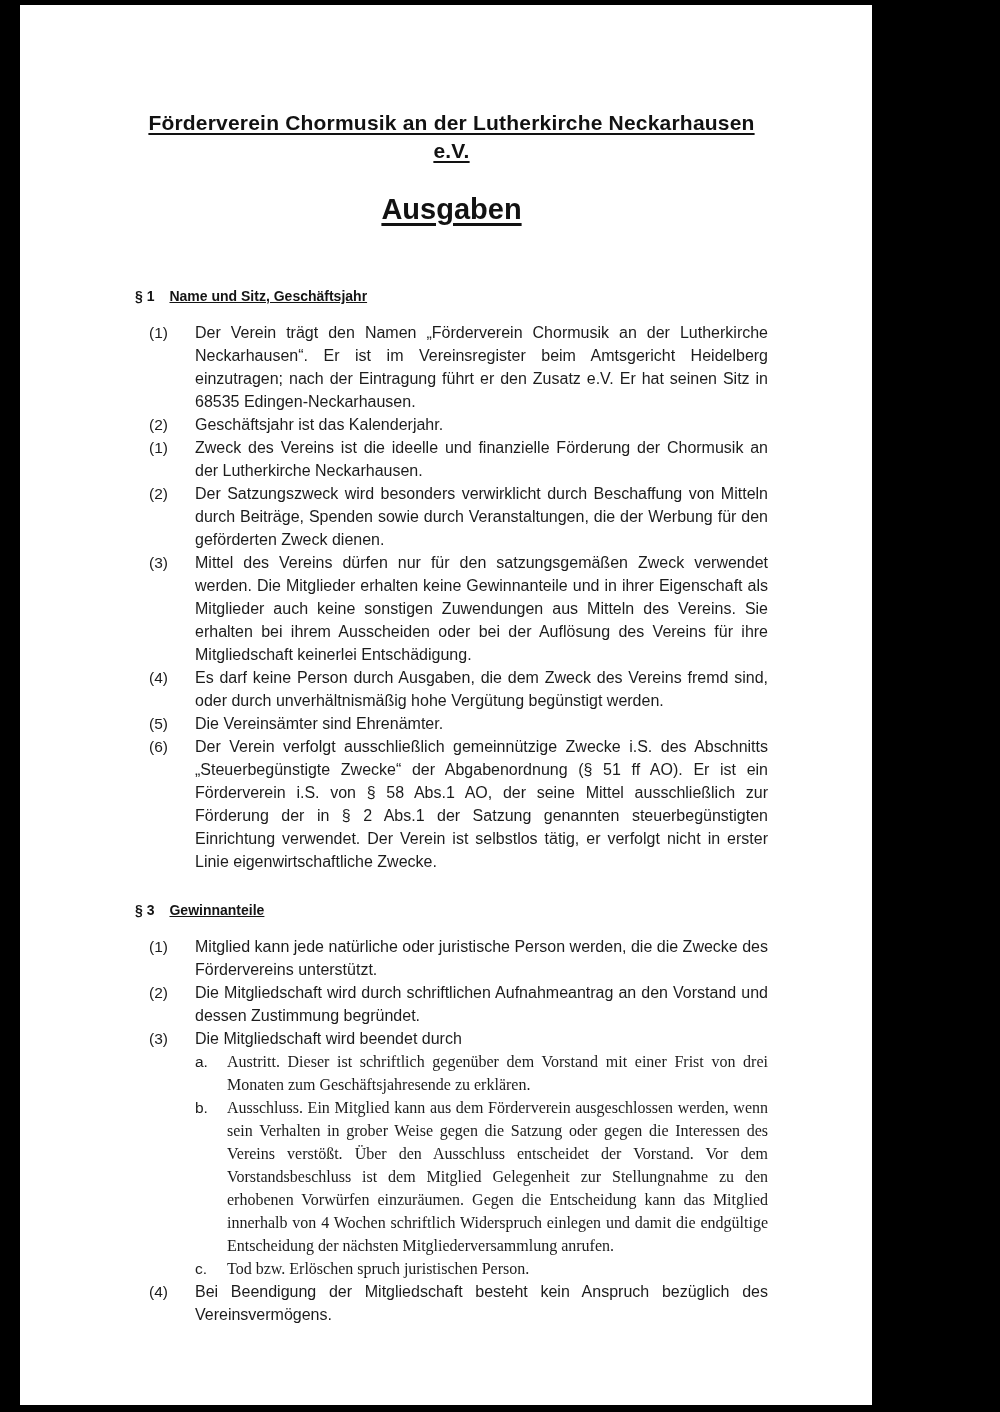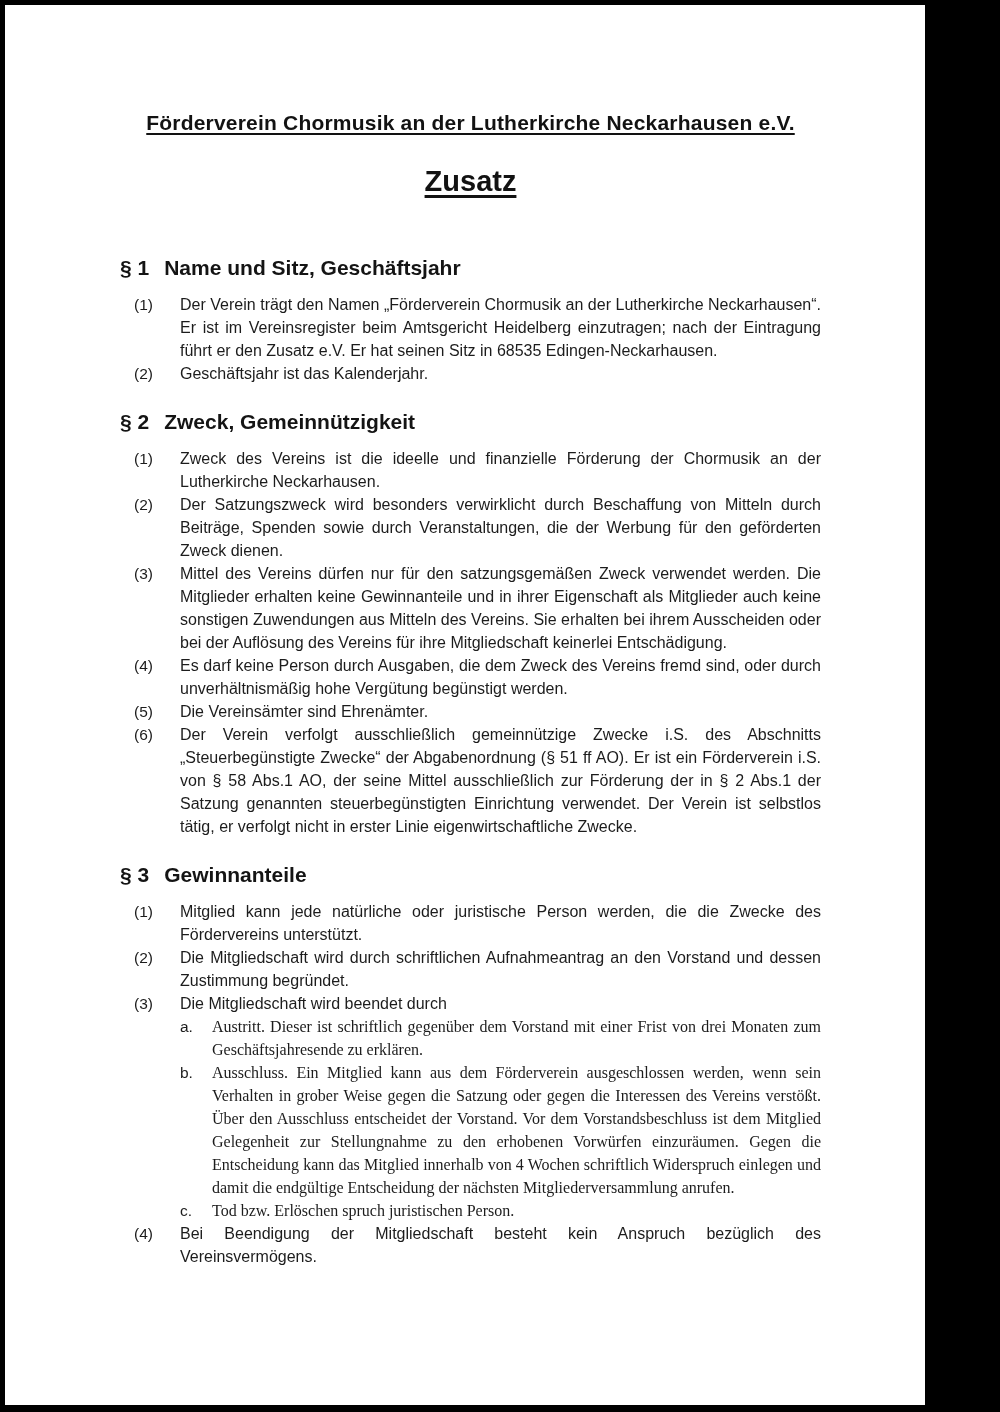--- a/index.html
+++ b/index.html
@@ -7,23 +7,23 @@
   body {
     width: 1000px;
     height: 1412px;
     position: relative;
     background: #000000;
     overflow: hidden;
     font-family: "Liberation Sans", "DejaVu Sans", sans-serif;
   }
   .page {
     position: absolute;
-    left: 5px;
+    left: 20px;
     top: 5px;
-    width: 920px;
+    width: 852px;
     height: 1400px;
     background: #ffffff;
     box-sizing: border-box;
     padding: 104px 104px 0 115px;
     color: #1c1c1c;
   }
   
   .doc-title {
     margin: 0;
     font-size: 21px;
@@ -43,24 +43,25 @@
     font-weight: 700;
     text-align: center;
     color: #121212;
     text-decoration: underline;
     text-decoration-thickness: 2.5px;
     text-underline-offset: 4px;
   }
   
   .sec-h {
     margin: 25px 0 13px 0;
-    font-size: 21px;
+    font-size: 14px;
     line-height: 24px;
     font-weight: 700;
     color: #141414;
+    text-decoration: underline;
   }
   section.section:first-of-type .sec-h { margin-top: 57px; }
   .sec-num { display: inline-block; margin-right: 15px; }
   .items { padding-left: 14px; }
   .item { display: flex; }
   .num {
     flex: 0 0 30px;
     font-size: 15.5px;
     line-height: 23px;
     color: #1c1c1c;
@@ -83,42 +84,41 @@
     color: #1c1c1c;
   }
   .stxt { flex: 1; margin-left: 10px; font-family: Liberation Serif, serif; }
 </style>
 </head>
 <body>
 
 <div class="page">
   <header>
     <h1 class="doc-title">Förderverein Chormusik an der Lutherkirche Neckarhausen e.V.</h1>
-    <h2 class="doc-subtitle">Zusatz</h2>
+    <h2 class="doc-subtitle">Ausgaben</h2>
   </header>
   <main id="sections">
       <section class="section">
         <h3 class="sec-h"><span class="sec-num">§ 1</span><span class="sec-title">Name und Sitz, Geschäftsjahr</span></h3>
         <div class="items">
           <div class="item">
             <span class="num">(1)</span>
             <div class="body">
               <div class="txt">Der Verein trägt den Namen „Förderverein Chormusik an der Lutherkirche Neckarhausen“. Er ist im Vereinsregister beim Amtsgericht Heidelberg einzutragen; nach der Eintragung führt er den Zusatz e.V. Er hat seinen Sitz in 68535 Edingen-Neckarhausen.</div>
             </div>
           </div>
           <div class="item">
             <span class="num">(2)</span>
             <div class="body">
               <div class="txt">Geschäftsjahr ist das Kalenderjahr.</div>
             </div>
           </div>
         </div>
       </section>
       <section class="section">
-        <h3 class="sec-h"><span class="sec-num">§ 2</span><span class="sec-title">Zweck, Gemeinnützigkeit</span></h3>
         <div class="items">
           <div class="item">
             <span class="num">(1)</span>
             <div class="body">
               <div class="txt">Zweck des Vereins ist die ideelle und finanzielle Förderung der Chormusik an der Lutherkirche Neckarhausen.</div>
             </div>
           </div>
           <div class="item">
             <span class="num">(2)</span>
             <div class="body">

